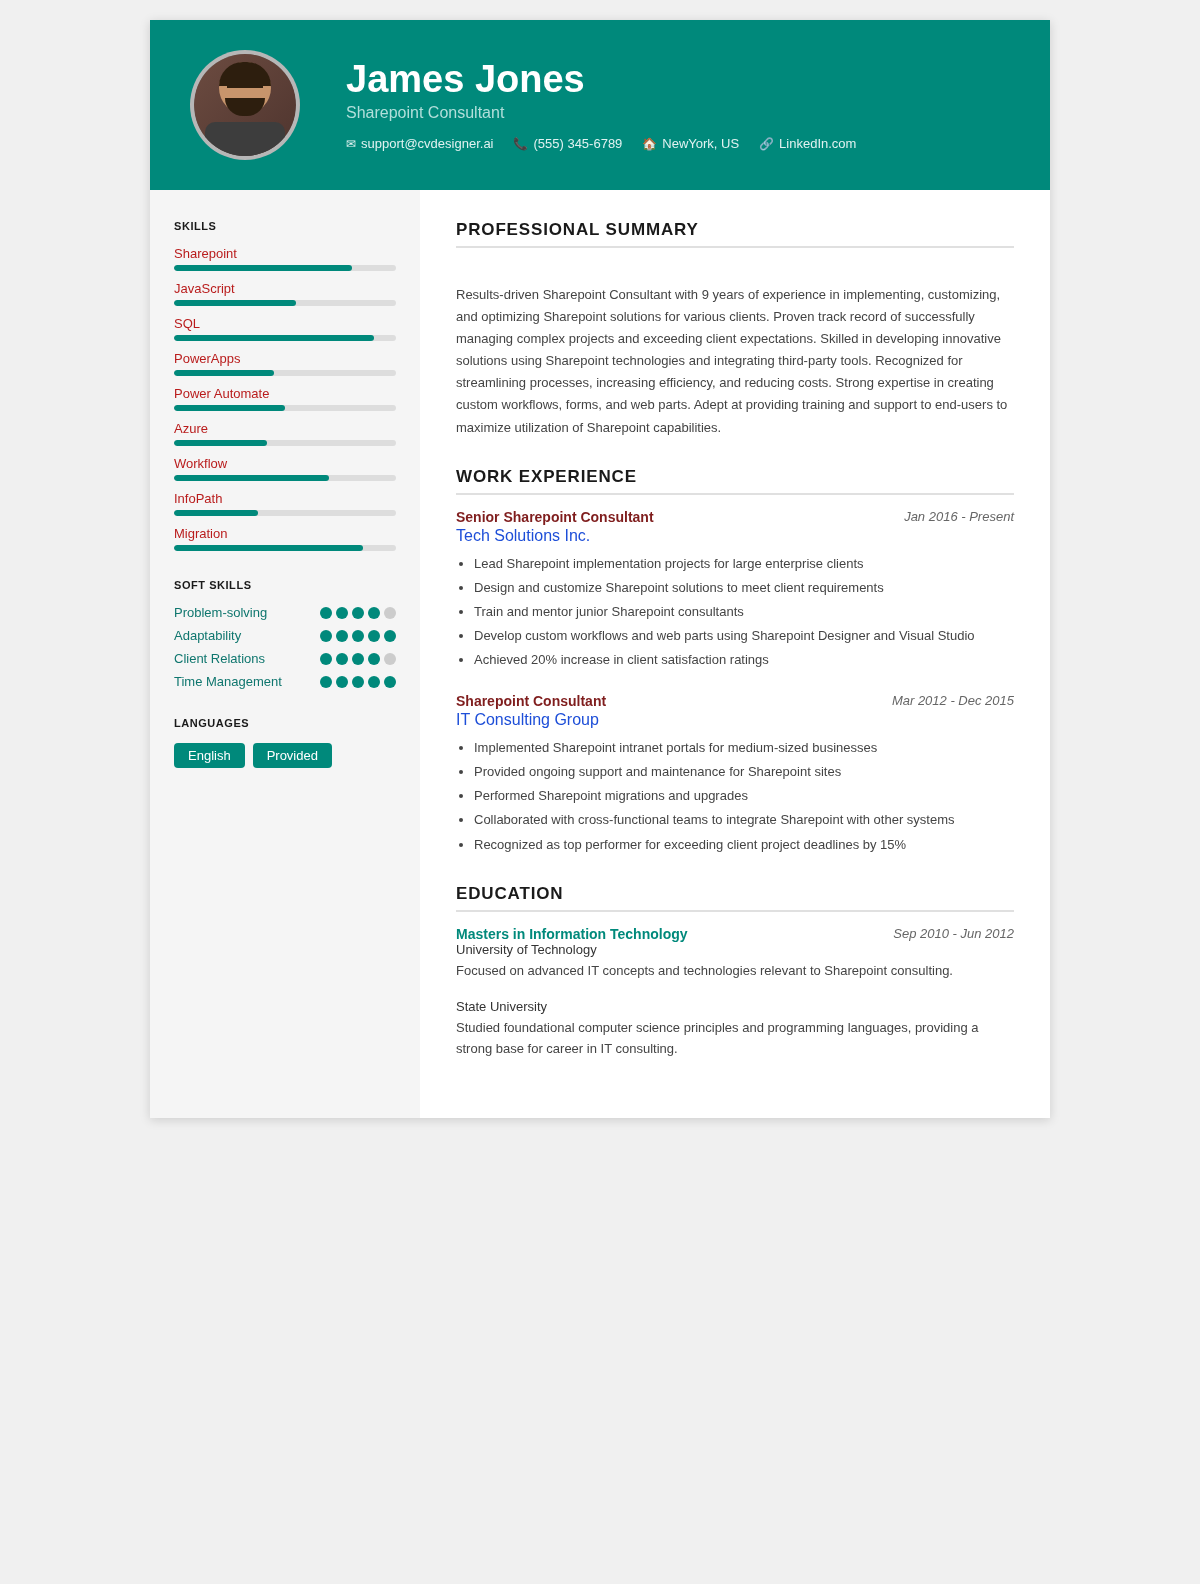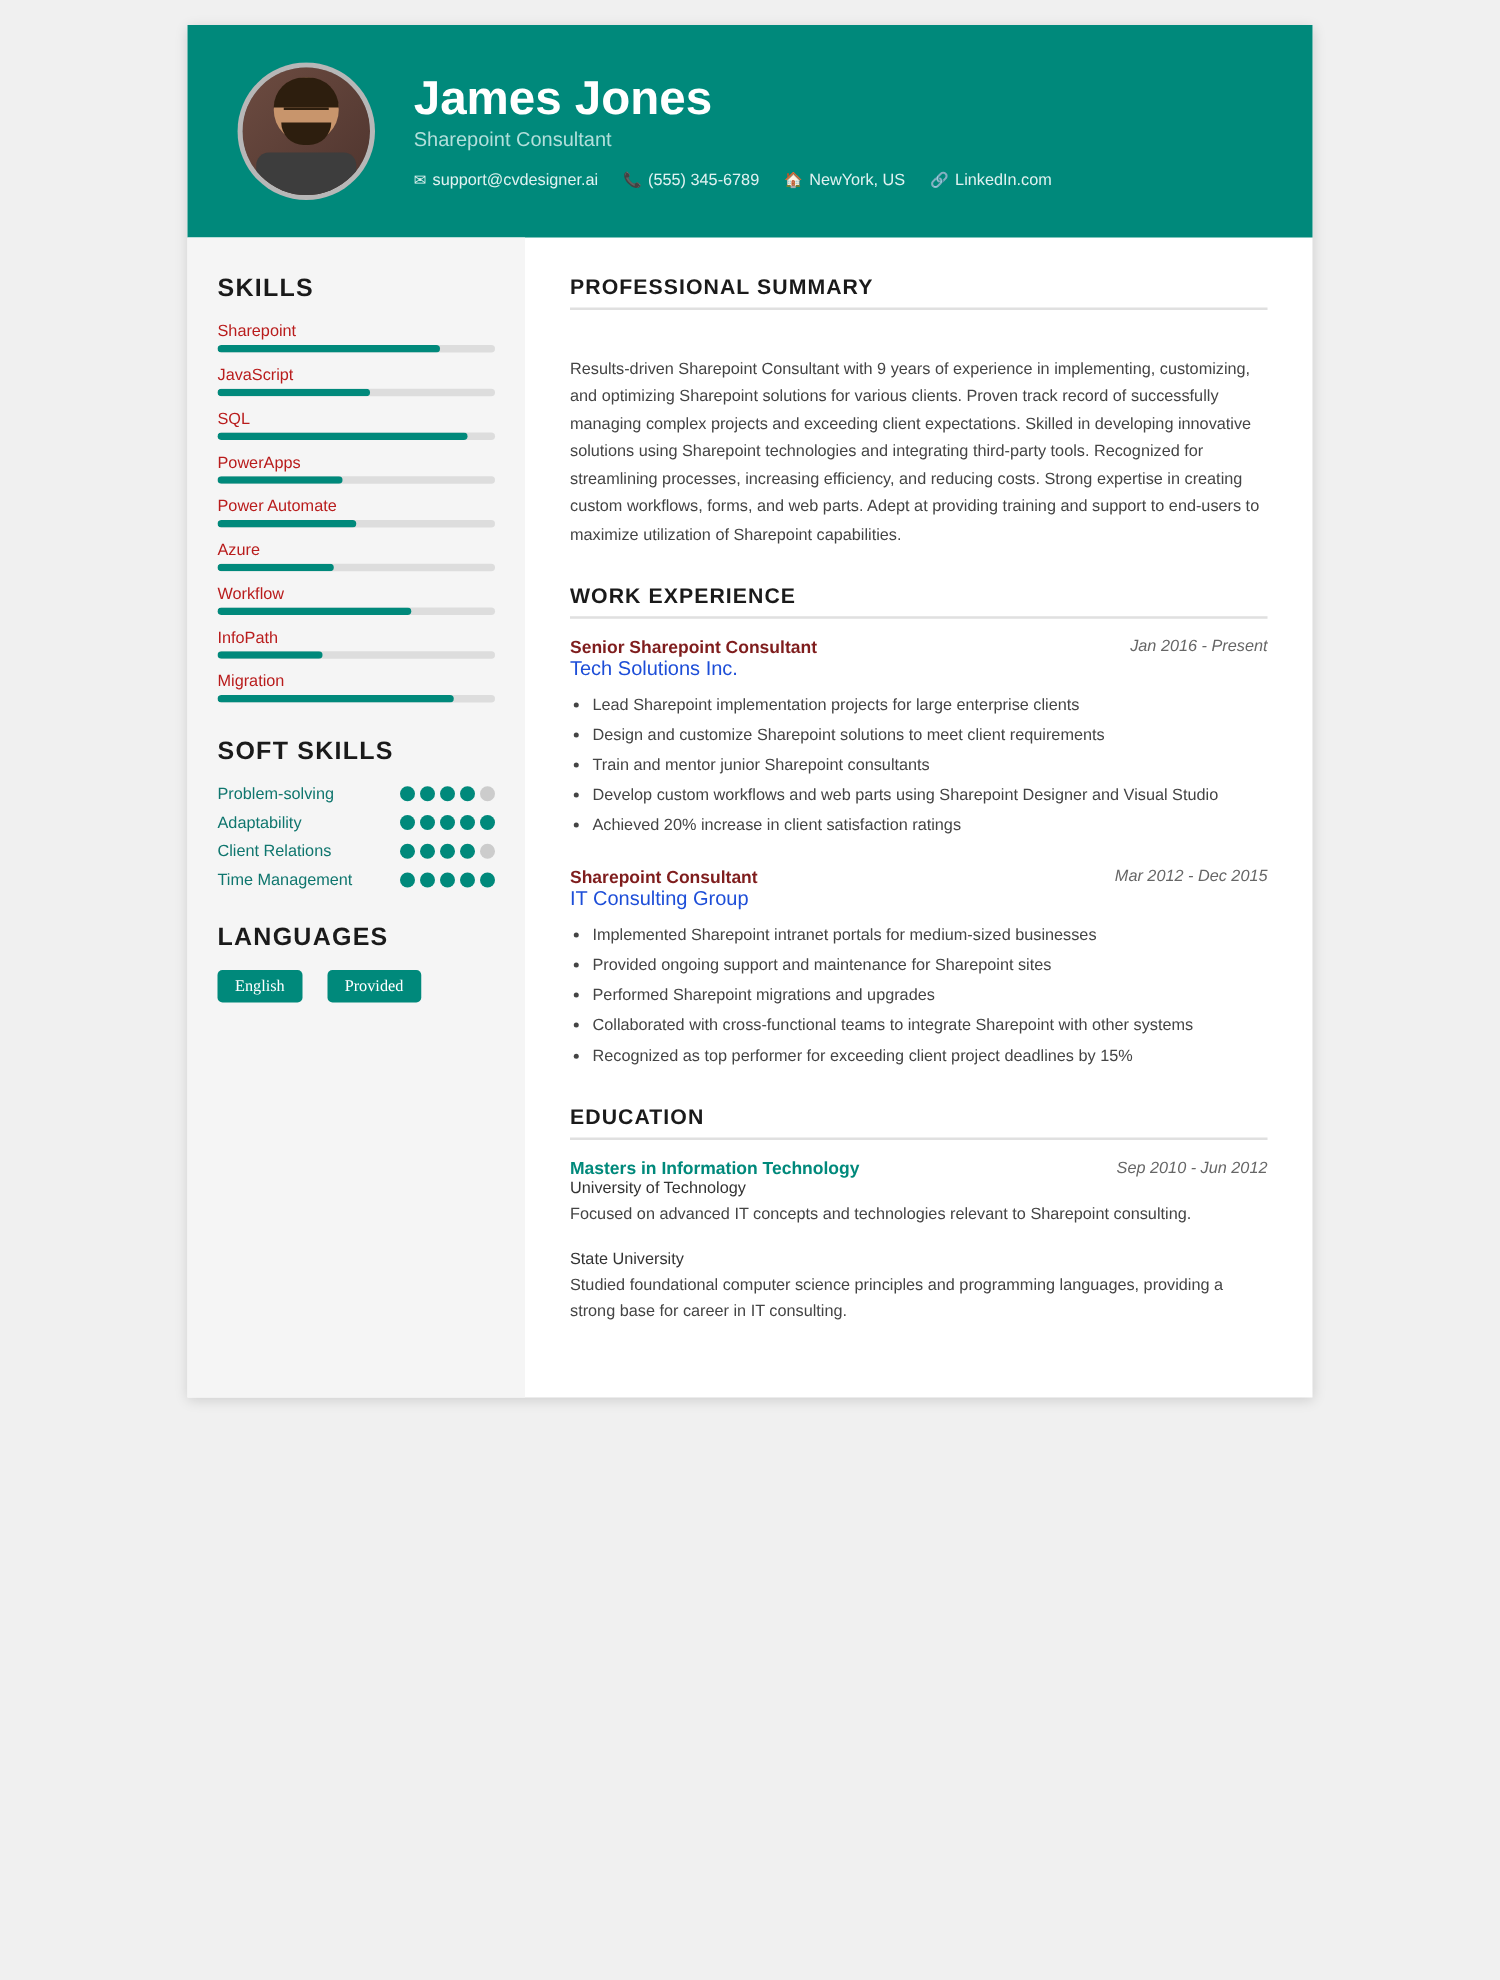--- a/index.html
+++ b/index.html
@@ -15,21 +15,21 @@
       background: #fff;
       box-shadow: 0 2px 10px rgba(0,0,0,0.15);
     }
 
     
     .header {
       background: #00897B;
       padding: 30px 40px;
       display: flex;
       align-items: center;
-      gap: 31px;
+      gap: 46px;
     }
     .avatar {
       width: 110px;
       height: 110px;
       border-radius: 50%;
       border: 4px solid rgba(255,255,255,0.4);
       overflow: hidden;
       flex-shrink: 0;
       background: #888;
       display: flex;
@@ -126,21 +126,21 @@
     }
 
     
     .sidebar {
       width: 270px;
       flex-shrink: 0;
       background: #f5f5f5;
       padding: 30px 24px;
     }
     .section-title {
-      font-size: 20px;
+      font-size: 11px;
       font-weight: bold;
       color: #1a1a1a;
       letter-spacing: 0.05em;
       margin-bottom: 14px;
       margin-top: 0;
     }
     .sidebar-section { margin-bottom: 28px; }
 
     
     .skill-item { margin-bottom: 10px; }
@@ -173,21 +173,21 @@
     .dots { display: flex; gap: 4px; }
     .dot {
       width: 12px;
       height: 12px;
       border-radius: 50%;
       background: #ccc;
     }
     .dot.filled { background: #00897B; }
 
     
-    .lang-tags { display: flex; gap: 20px; flex-wrap: wrap; font-family: Liberation Serif, serif; }
+    .lang-tags { display: flex; gap: 8px; flex-wrap: wrap; }
     .lang-tag {
       background: #00897B;
       color: #fff;
       font-size: 13px;
       padding: 5px 14px;
       border-radius: 4px;
     }
 
     
     .main {

